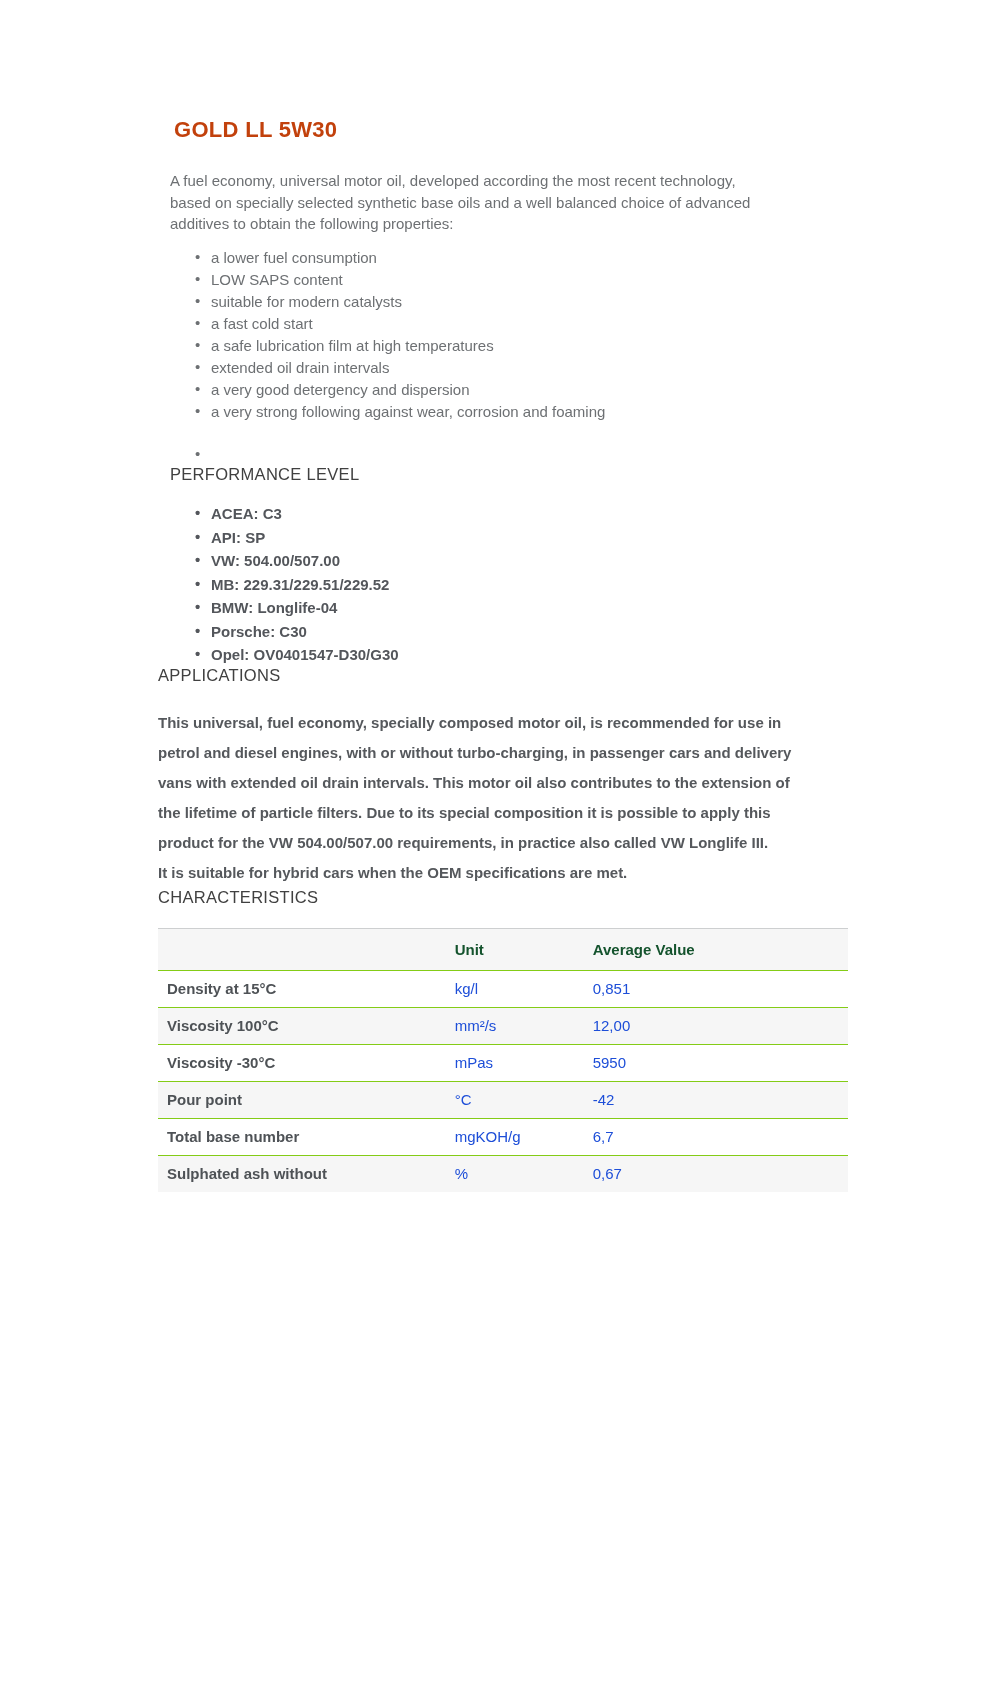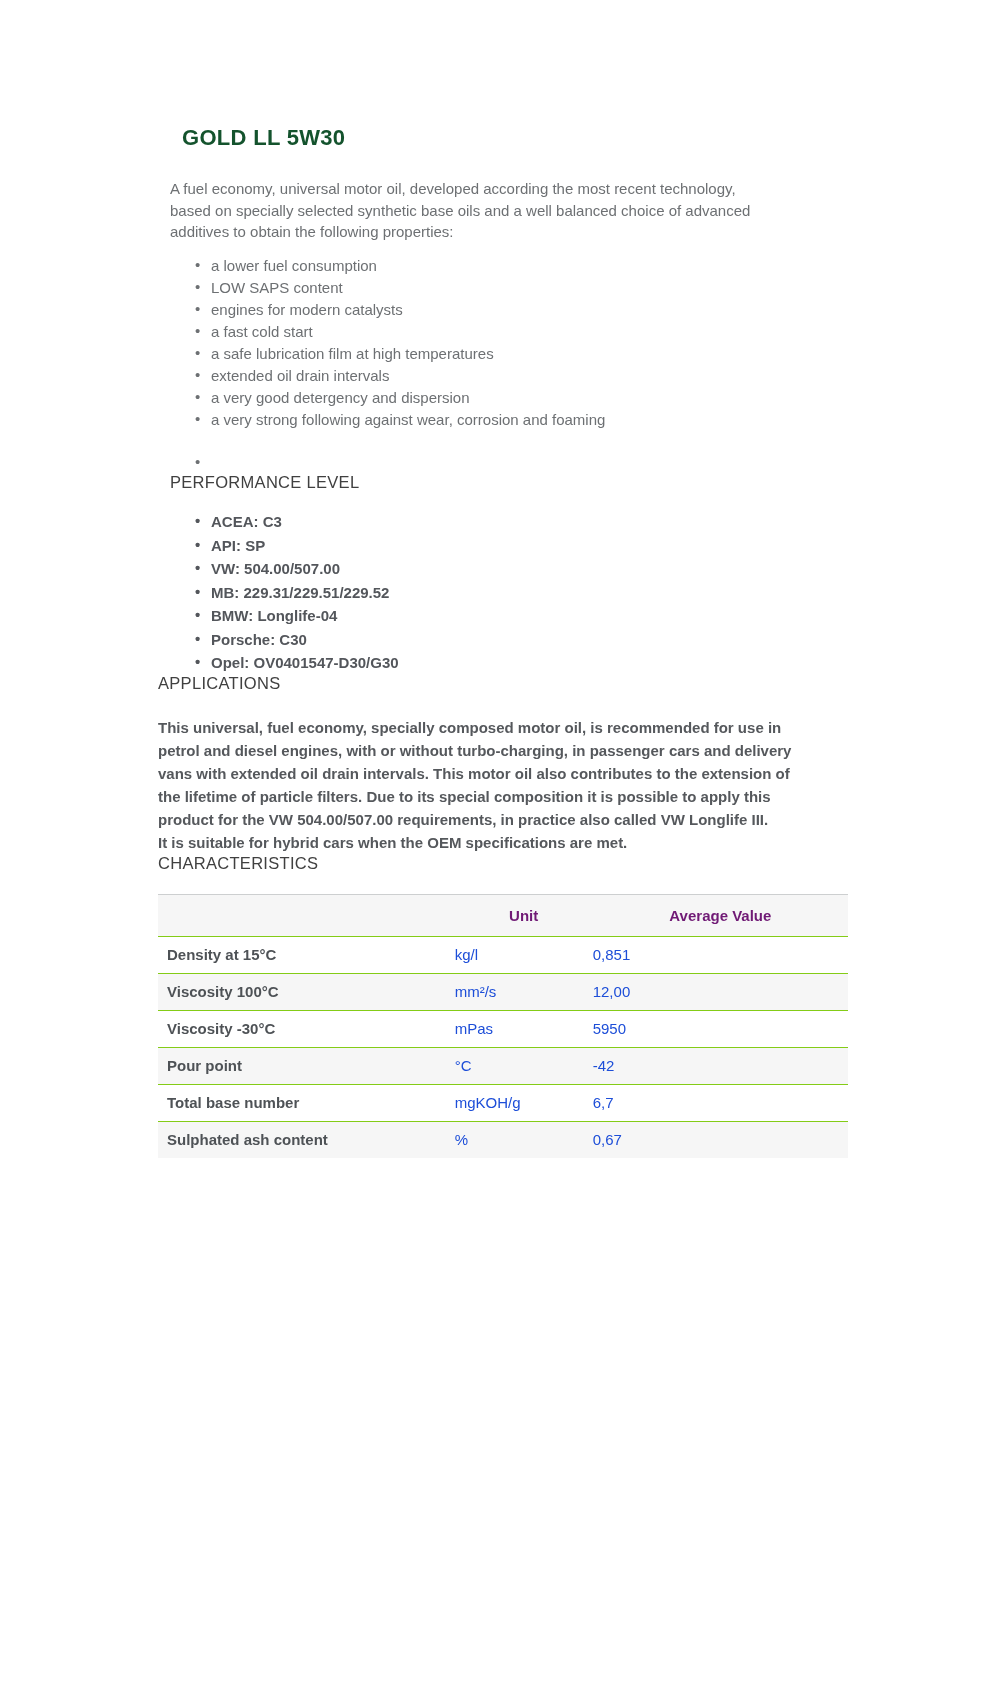--- a/index.html
+++ b/index.html
@@ -8,24 +8,24 @@
     width: 1000px;
     height: 1701px;
     background: #ffffff;
     font-family: "Liberation Sans", sans-serif;
     color: #6d7073;
   }
   .page { padding: 113px 120px 0 158px; }
   .indent { padding-left: 12px; }
 
   h1.title {
-    margin: 12px;
+    margin: 4px;
     font-size: 22px;
     font-weight: 700;
-    color: #14532d;
+    color: #c2410c;
     letter-spacing: 0.3px;
   }
   p.intro {
     margin: 27px 0 0 0;
     font-size: 15px;
     line-height: 21.5px;
     max-width: 590px;
     color: #6d7073;
   }
 
@@ -52,41 +52,41 @@
     margin: 0;
   }
   .perf-heading { margin-top: 64px; }
   .apps-heading { margin-top: 64px; }
   .chars-heading { margin-top: 92px; }
 
   p.applications {
     margin: 23px 0 0 0;
     font-size: 15px;
     font-weight: 700;
-    line-height: 23px;
+    line-height: 30px;
     max-width: 645px;
     color: #55585c;
   }
 
   table.chars {
     margin-top: 21px;
     width: 690px;
     border-collapse: collapse;
     border-top: 1px solid #cdcfd0;
     font-size: 15px;
   }
   table.chars col.c1 { width: 43%; }
   table.chars col.c2 { width: 20%; }
   table.chars col.c3 { width: 37%; }
   table.chars thead tr { background: #f6f6f6; }
   table.chars thead th {
     height: 42px;
-    text-align: center;
+    text-align: left;
     font-weight: 700;
-    color: #701a75;
+    color: #14532d;
     padding: 0;
     vertical-align: middle;
   }
   table.chars thead th:first-child { padding-left: 9px; }
   table.chars tbody tr { border-top: 1px solid #84cc16; }
   table.chars tbody tr:nth-child(even) { background: #f6f6f6; }
   table.chars td {
     height: 37px;
     padding: 0;
     vertical-align: middle;
@@ -104,21 +104,21 @@
 <div class="page">
 
   <div class="indent">
     <h1 class="title">GOLD LL 5W30</h1>
 
     <p class="intro">A fuel economy, universal motor oil, developed according the most recent technology, based on specially selected synthetic base oils and a well balanced choice of advanced additives to obtain the following properties:</p>
 
     <ul class="props">
       <li><span class="blt">•</span><span>a lower fuel consumption</span></li>
       <li><span class="blt">•</span><span>LOW SAPS content</span></li>
-      <li><span class="blt">•</span><span>engines for modern catalysts</span></li>
+      <li><span class="blt">•</span><span>suitable for modern catalysts</span></li>
       <li><span class="blt">•</span><span>a fast cold start</span></li>
       <li><span class="blt">•</span><span>a safe lubrication film at high temperatures</span></li>
       <li><span class="blt">•</span><span>extended oil drain intervals</span></li>
       <li><span class="blt">•</span><span>a very good detergency and dispersion</span></li>
       <li><span class="blt">•</span><span>a very strong following against wear, corrosion and foaming</span></li>
       <li class="spaced"><span class="blt">•</span><span></span></li>
     </ul>
 
     <h2 class="red perf-heading">PERFORMANCE LEVEL</h2>
 
@@ -172,20 +172,20 @@
         <td class="lbl">Pour point</td>
         <td>°C</td>
         <td>-42</td>
       </tr>
       <tr>
         <td class="lbl">Total base number</td>
         <td>mgKOH/g</td>
         <td>6,7</td>
       </tr>
       <tr>
-        <td class="lbl">Sulphated ash content</td>
+        <td class="lbl">Sulphated ash without</td>
         <td>%</td>
         <td>0,67</td>
       </tr>
     </tbody>
   </table>
 
 </div>
 
 </body></html>

